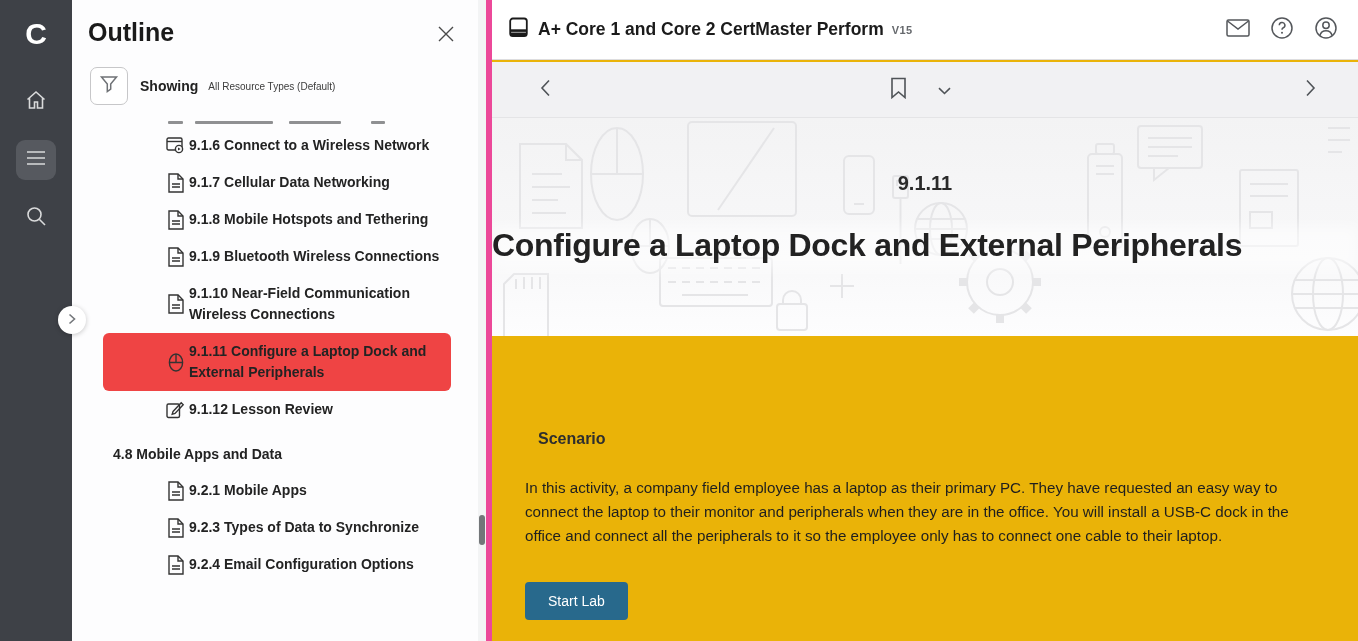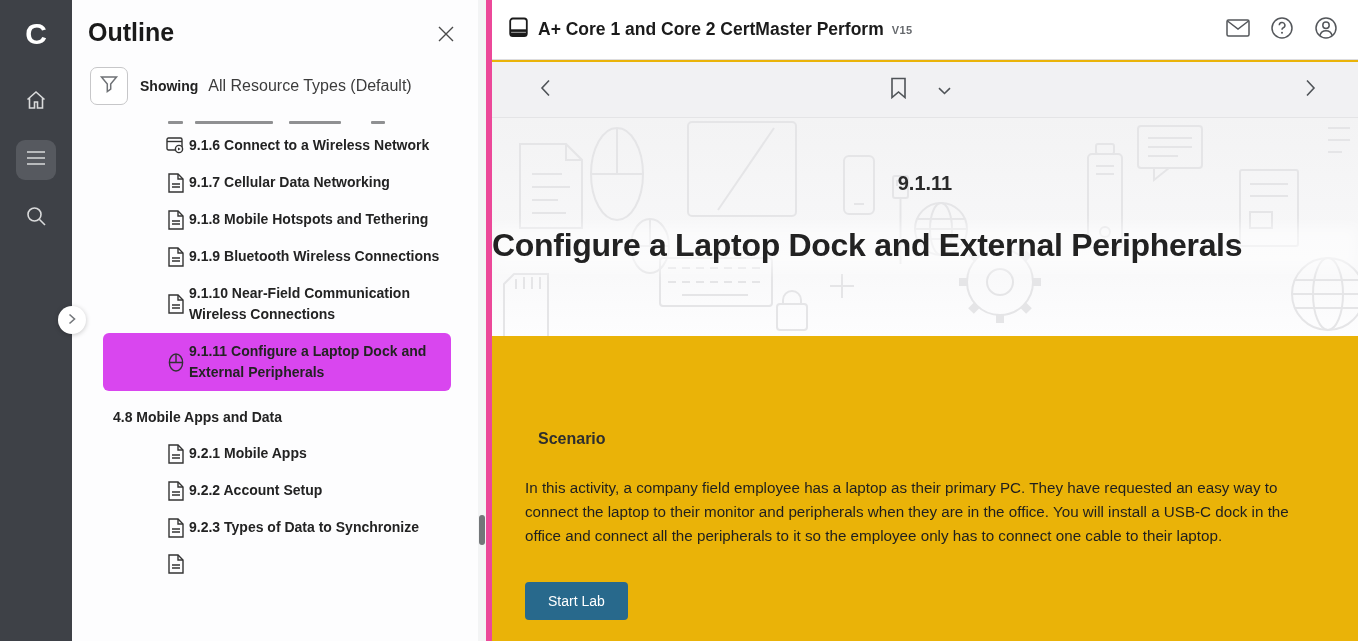--- a/index.html
+++ b/index.html
@@ -28,26 +28,26 @@
   .outline { width:420px; flex:0 0 420px; height:641px; background:#fdfdfe;
     border-right:6px solid #ec4899; position:relative; z-index:4; overflow:hidden; }
   .outline h1 { font-size:25px; font-weight:bold; color:#1a1a1a; margin:18px 0 0 16px; }
   .outline-close { position:absolute; top:24px; right:30px; width:20px; height:20px; cursor:pointer; }
   .outline-close svg { stroke:#4a4a4a; stroke-width:1.4; }
   .filter-row { display:flex; align-items:center; margin:20px 0 0 18px; }
   .filter-btn { width:38px; height:38px; border:1px solid #c7c7c9; border-radius:7px;
     background:#fff; display:flex; align-items:center; justify-content:center; cursor:pointer; }
   .filter-btn svg { stroke:#6f7276; fill:none; stroke-width:1.5; }
   .filter-showing { font-size:14px; font-weight:bold; color:#222; margin-left:12px; }
-  .filter-value { font-size:16px; color:#3c3c3c; margin-left:10px;text-align:center; }
+  .filter-value { font-size:10px; color:#3c3c3c; margin-left:10px;text-align:center; }
 
   .o-list { margin-top:10px; }
   .o-row { display:flex; align-items:center; gap:4px; margin-left:31px;
     padding:8px 10px 8px 63px; cursor:pointer; }
-  .o-row.sel { background:#d946ef; border-radius:6px; width:348px; }
+  .o-row.sel { background:#ef4444; border-radius:6px; width:348px; }
   .o-ic { width:19px; flex:0 0 19px; display:flex; justify-content:center; }
   .o-ic svg { stroke:#333; fill:none; stroke-width:1.4; }
   .o-label { font-size:14px; font-weight:bold; color:#232323; line-height:21px; width:260px; }
   .o-section { font-size:14px; font-weight:bold; color:#232323; margin:12px 0 4px 41px;
     padding:6px 0; cursor:pointer; }
   .o-partial { position:relative; height:12px; overflow:hidden; margin-left:31px; }
   .o-partial .pb { position:absolute; background:#8f9092; height:3px; top:6px; border-radius:1px; }
   .o-scroll-track { position:absolute; top:0; right:0; width:8px; height:641px; background:#f3f4f5; }
   .o-scroll-thumb { position:absolute; top:515px; right:1px; width:6px; height:30px;
     background:#737679; border-radius:3px; cursor:pointer; }
@@ -216,64 +216,64 @@
       <div class="o-row sel">
         <span class="o-ic">
           <svg width="16" height="20" viewBox="0 0 16 20">
               <ellipse cx="8" cy="10.5" rx="6.6" ry="8.5"></ellipse>
               <path d="M8 2 v8.5 M1.4 10.5 h13.2"></path>
             </svg>
         </span>
         <span class="o-label">9.1.11 Configure a Laptop Dock and External Peripherals</span>
       </div>
 
+      <div class="o-row">
+        <span class="o-ic">
+          <svg width="19" height="19" viewBox="0 0 19 19">
+              <rect x="1" y="4" width="12.5" height="13.5" rx="1.5"></rect>
+              <path d="M7 11.5 L15.2 2.7 l2 2 L9 13.5 l-2.8 .8 z"></path>
+            </svg>
+        </span>
+        <span class="o-label">9.1.12 Lesson Review</span>
+      </div>
 
       <div class="o-section">4.8 Mobile Apps and Data</div>
 
       <div class="o-row">
         <span class="o-ic">
           <svg width="16" height="20" viewBox="0 0 16 20">
               <path d="M1 1 h9 l5 5 v13 h-14 z"></path>
               <path d="M10 1 v5 h5"></path>
               <path d="M4 11 h8 M4 14 h8"></path>
             </svg>
         </span>
         <span class="o-label">9.2.1 Mobile Apps</span>
       </div>
 
-      <div class="o-row">
-        <span class="o-ic">
-          <svg width="16" height="20" viewBox="0 0 16 20">
-              <path d="M1 1 h9 l5 5 v13 h-14 z"></path>
-              <path d="M10 1 v5 h5"></path>
-              <path d="M4 11 h8 M4 14 h8"></path>
-            </svg>
-        </span>
-        <span class="o-label">9.2.2 Account Setup</span>
-      </div>
 
       <div class="o-row">
         <span class="o-ic">
           <svg width="16" height="20" viewBox="0 0 16 20">
               <path d="M1 1 h9 l5 5 v13 h-14 z"></path>
               <path d="M10 1 v5 h5"></path>
               <path d="M4 11 h8 M4 14 h8"></path>
             </svg>
         </span>
         <span class="o-label">9.2.3 Types of Data to Synchronize</span>
       </div>
 
       <div class="o-row">
         <span class="o-ic">
           <svg width="16" height="20" viewBox="0 0 16 20">
               <path d="M1 1 h9 l5 5 v13 h-14 z"></path>
               <path d="M10 1 v5 h5"></path>
               <path d="M4 11 h8 M4 14 h8"></path>
             </svg>
         </span>
+        <span class="o-label">9.2.4 Email Configuration Options</span>
       </div>
     </div>
 
     <div class="o-scroll-track"></div>
     <div class="o-scroll-thumb"></div>
   </div>
 
   <div class="main">
 
     <div class="m-header">

